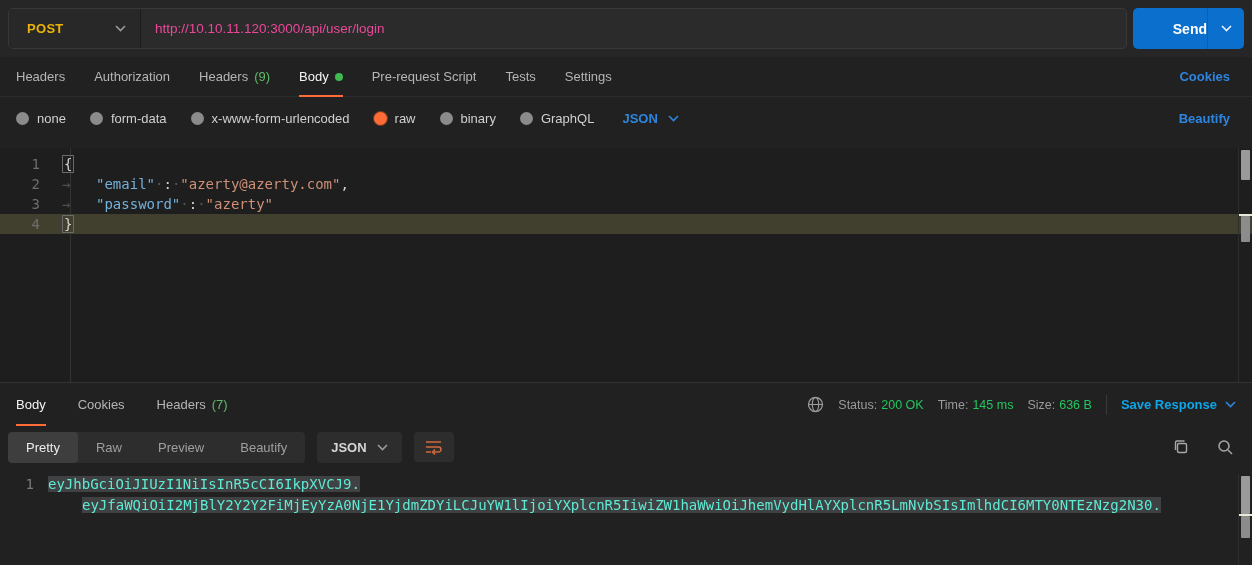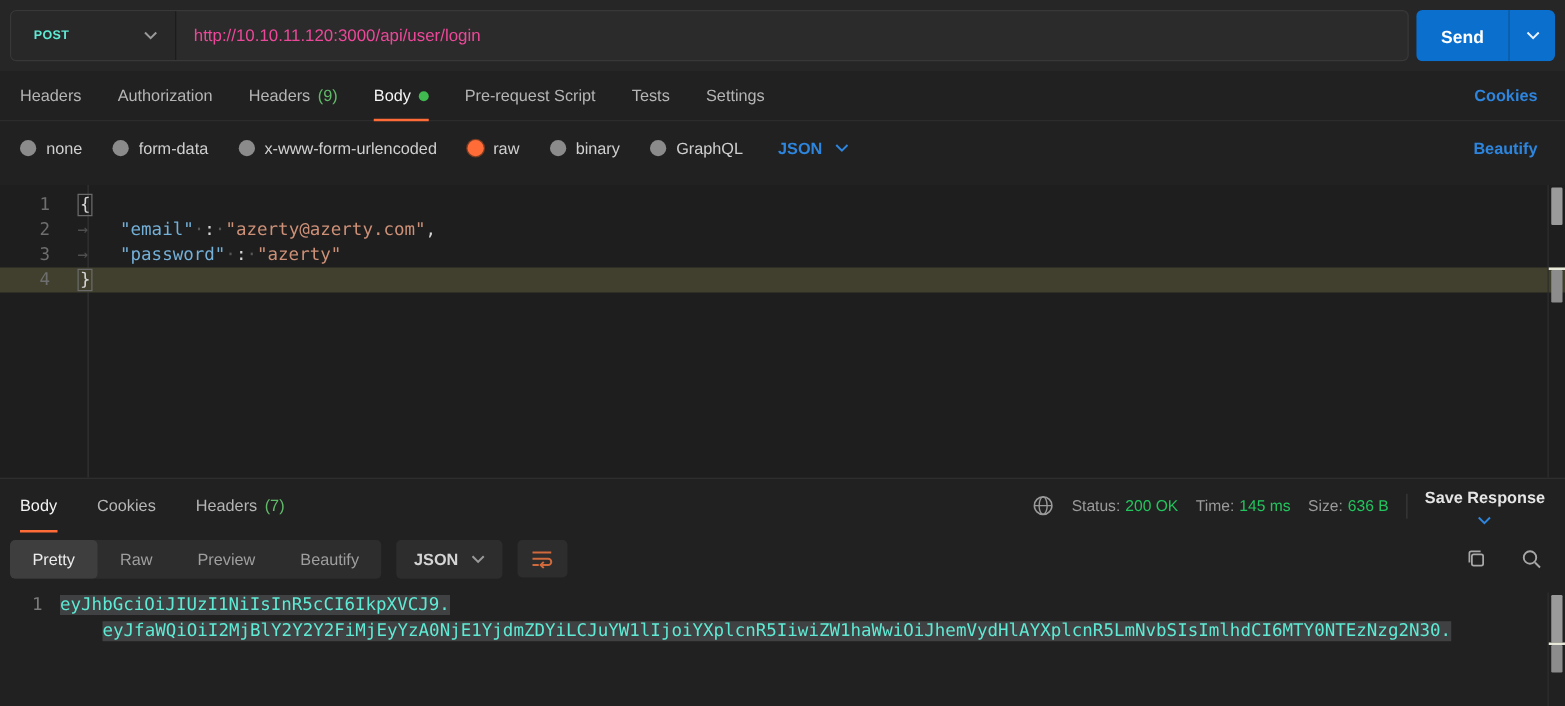--- a/index.html
+++ b/index.html
@@ -6,27 +6,27 @@
   html,body { width:1252px; height:565px; overflow:hidden; background:#212121;
               font-family:"Liberation Sans", sans-serif; }
   .app { position:relative; width:1252px; height:565px; background:#212121; color:#c9c9c9; }
 
   
   .topbar { height:57px; background:#262626; display:flex; align-items:center; padding:0 8px; }
   .url-box { flex:1; display:flex; height:41px; background:#2b2b2b; border:1px solid #383838;
              border-radius:5px; overflow:hidden; margin-right:6px; }
   .method { width:132px; display:flex; align-items:center; justify-content:space-between;
             padding:0 14px 0 18px; background:#282828; border-right:1px solid #1c1c1c; cursor:pointer; }
-  .method-label { color:#5eead4; font-weight:bold; font-size:10px; letter-spacing:.3px; }
+  .method-label { color:#eab308; font-weight:bold; font-size:13px; letter-spacing:.3px; }
   .chev { color:#9a9a9a; display:inline-flex; }
   .url-input { flex:1; background:transparent; border:none; outline:none; color:#ec4899;
                font-size:13.5px; padding:0 14px; font-family:"Liberation Sans", sans-serif; }
   .send-split { display:flex; height:41px; border-radius:5px; overflow:hidden; }
   .send-main { background:#0b6fce; color:#fff; border:none; font-size:14px; font-weight:bold;
-               width:74px; cursor:pointer; font-family:"Liberation Sans", sans-serif; }
+               width:74px; cursor:pointer; font-family:"Liberation Sans", sans-serif;text-align:right; }
   .send-caret { background:#0b6fce; border:none; border-left:1px solid #0a5fb4; width:37px;
                 color:#eaf3ff; display:flex; align-items:center; justify-content:center; cursor:pointer; }
 
   
   .req-tabs { height:40px; display:flex; align-items:center; padding:0 16px; position:relative;
               border-bottom:1px solid #2c2c2c; }
   .tab { font-size:13px; color:#b5b5b5; margin-right:29px; height:40px; display:flex;
          align-items:center; cursor:pointer; position:relative; gap:6px; }
   .tab .count { color:#61ba69; }
   .tab.active { color:#f5f5f5; }
@@ -68,22 +68,22 @@
   .response { border-top:1px solid #333; }
   .resp-header { height:43px; display:flex; align-items:center; padding:0 16px; position:relative; }
   .resp-tab { font-size:13px; color:#b5b5b5; margin-right:32px; height:43px; display:flex;
               align-items:center; gap:6px; cursor:pointer; position:relative; }
   .resp-tab.active { color:#f5f5f5; }
   .resp-tab.active::after { content:""; position:absolute; left:0; right:0; bottom:0; height:2px; background:#ff6c37; }
   .resp-meta { position:absolute; right:16px; display:flex; align-items:center; gap:14px; font-size:12.5px; }
   .meta-pair { color:#9a9a9a; }
   .meta-pair b { color:#22c55e; font-weight:normal; margin-left:4px; }
   .meta-sep { width:1px; height:20px; background:#3a3a3a; }
-  .save-resp { color:#e5e5e5; font-weight:bold; font-size:13px; display:flex; align-items:center;
-               gap:8px; cursor:pointer;flex-direction:column; }
+  .save-resp { color:#0ea5e9; font-weight:bold; font-size:13px; display:flex; align-items:center;
+               gap:8px; cursor:pointer; }
   .globe { color:#9a9a9a; display:inline-flex; cursor:pointer; }
 
   .resp-toolbar { height:42px; display:flex; align-items:center; padding:0 8px; position:relative; }
   .seg { display:flex; background:#2d2d2d; border-radius:4px; overflow:hidden; }
   .seg-item { padding:8px 18px; font-size:13px; color:#9f9f9f; cursor:pointer; }
   .seg-item.active { background:#3e3e3e; color:#ececec; border-radius:4px; }
   .tb-box { display:flex; align-items:center; gap:10px; background:#2d2d2d; border-radius:4px;
             padding:8px 14px; margin-left:12px; font-size:13px; color:#d5d5d5; font-weight:bold; cursor:pointer; }
   .wrap-btn { background:#2d2d2d; border-radius:4px; padding:7px 10px; margin-left:12px;
               display:flex; align-items:center; cursor:pointer; color:#d0693b; }

